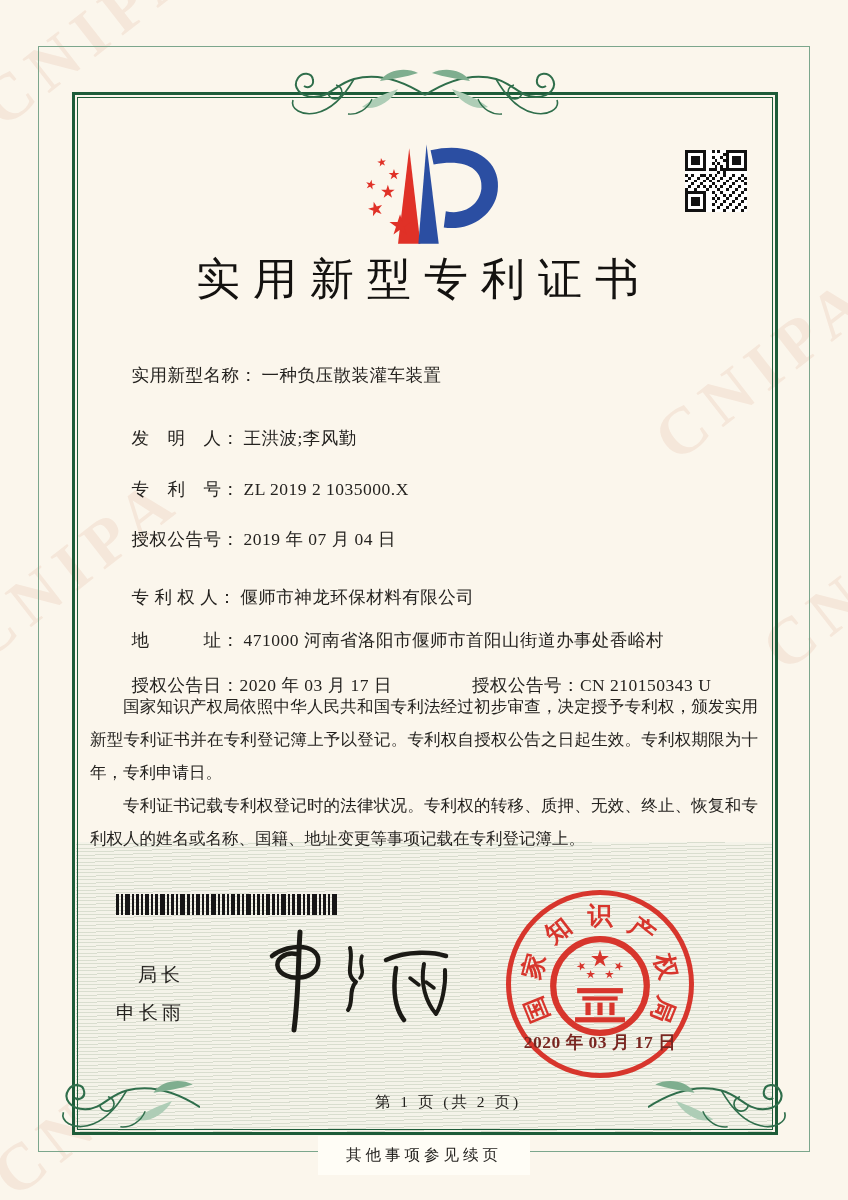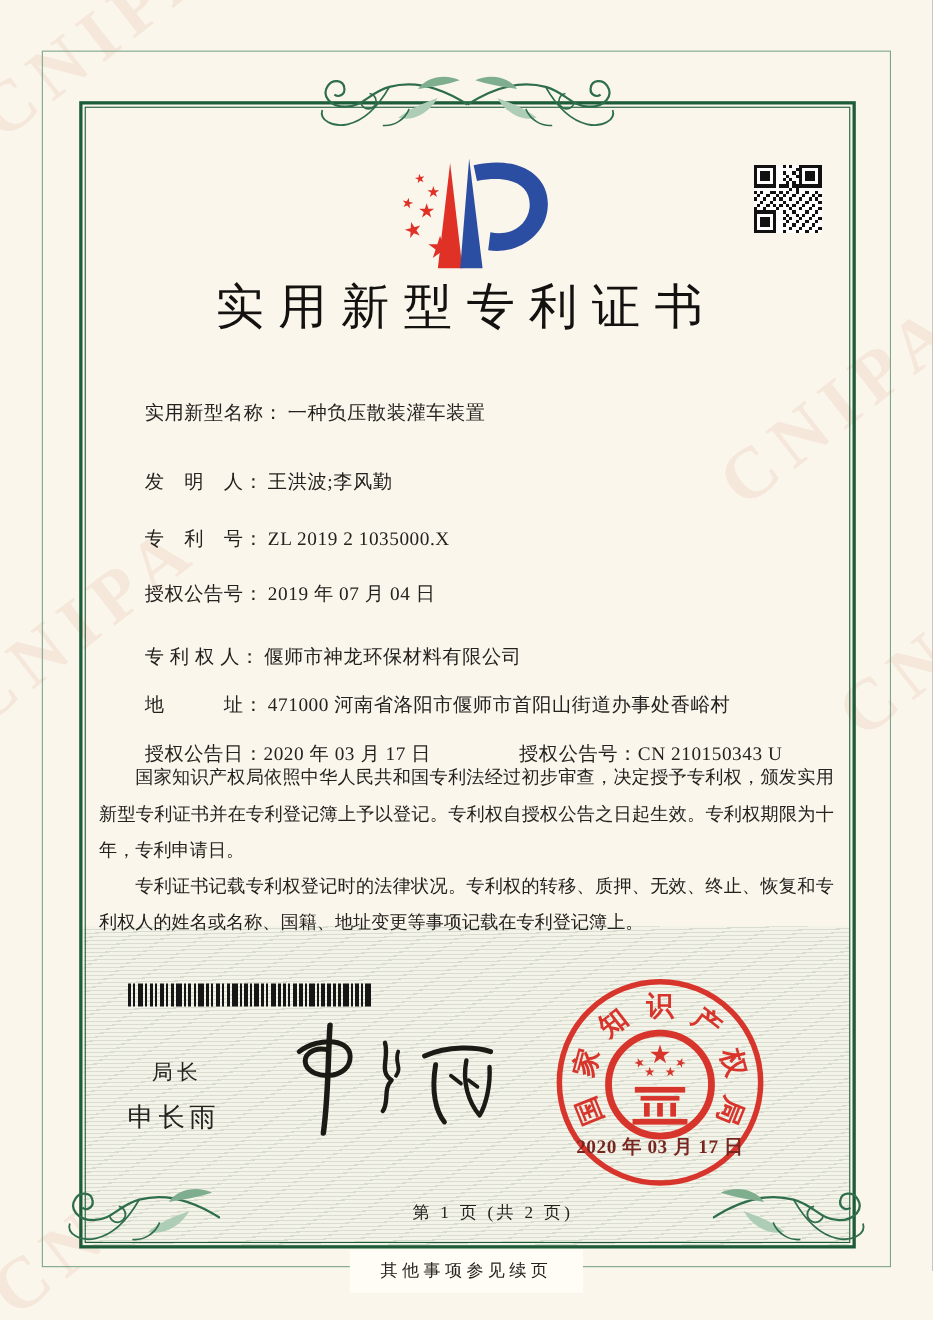--- a/index.html
+++ b/index.html
@@ -44,21 +44,21 @@
   .body-text p{margin:0;text-indent:2em;}
   
   .waves{
     position:absolute;left:76px;top:842px;width:696px;height:290px;
     background:
       repeating-linear-gradient(178.5deg,rgba(146,164,138,0) 0 2.5px,rgba(146,164,138,.28) 2.5px 3.5px),
       #f4f3e9;
   }
   .barcode{position:absolute;left:116px;top:894px;width:222px;height:21px;}
   .sig-title{position:absolute;left:116px;top:962px;font-size:19px;letter-spacing:4px;margin-left:22px;}
-  .sig-name{position:absolute;left:116px;top:1000px;font-size:24px;letter-spacing:4px;}
+  .sig-name{position:absolute;left:116px;top:1000px;font-size:19px;letter-spacing:4px;}
   .signature{position:absolute;left:238px;top:926px;width:220px;height:112px;}
   
   .seal{position:absolute;left:506px;top:890px;width:188px;height:188px;opacity:.93;}
   .seal-ring{position:absolute;inset:0;border:5px solid #d6281f;border-radius:50%;}
   .seal-char{
     position:absolute;left:50%;top:50%;width:28px;height:28px;margin:-14px 0 0 -14px;
     text-align:center;font-size:25px;line-height:28px;font-weight:bold;color:#d6281f;
   }
   .sc0{transform:rotate(-112deg) translateY(-68px);}
   .sc1{transform:rotate(-75deg)  translateY(-68px);}

